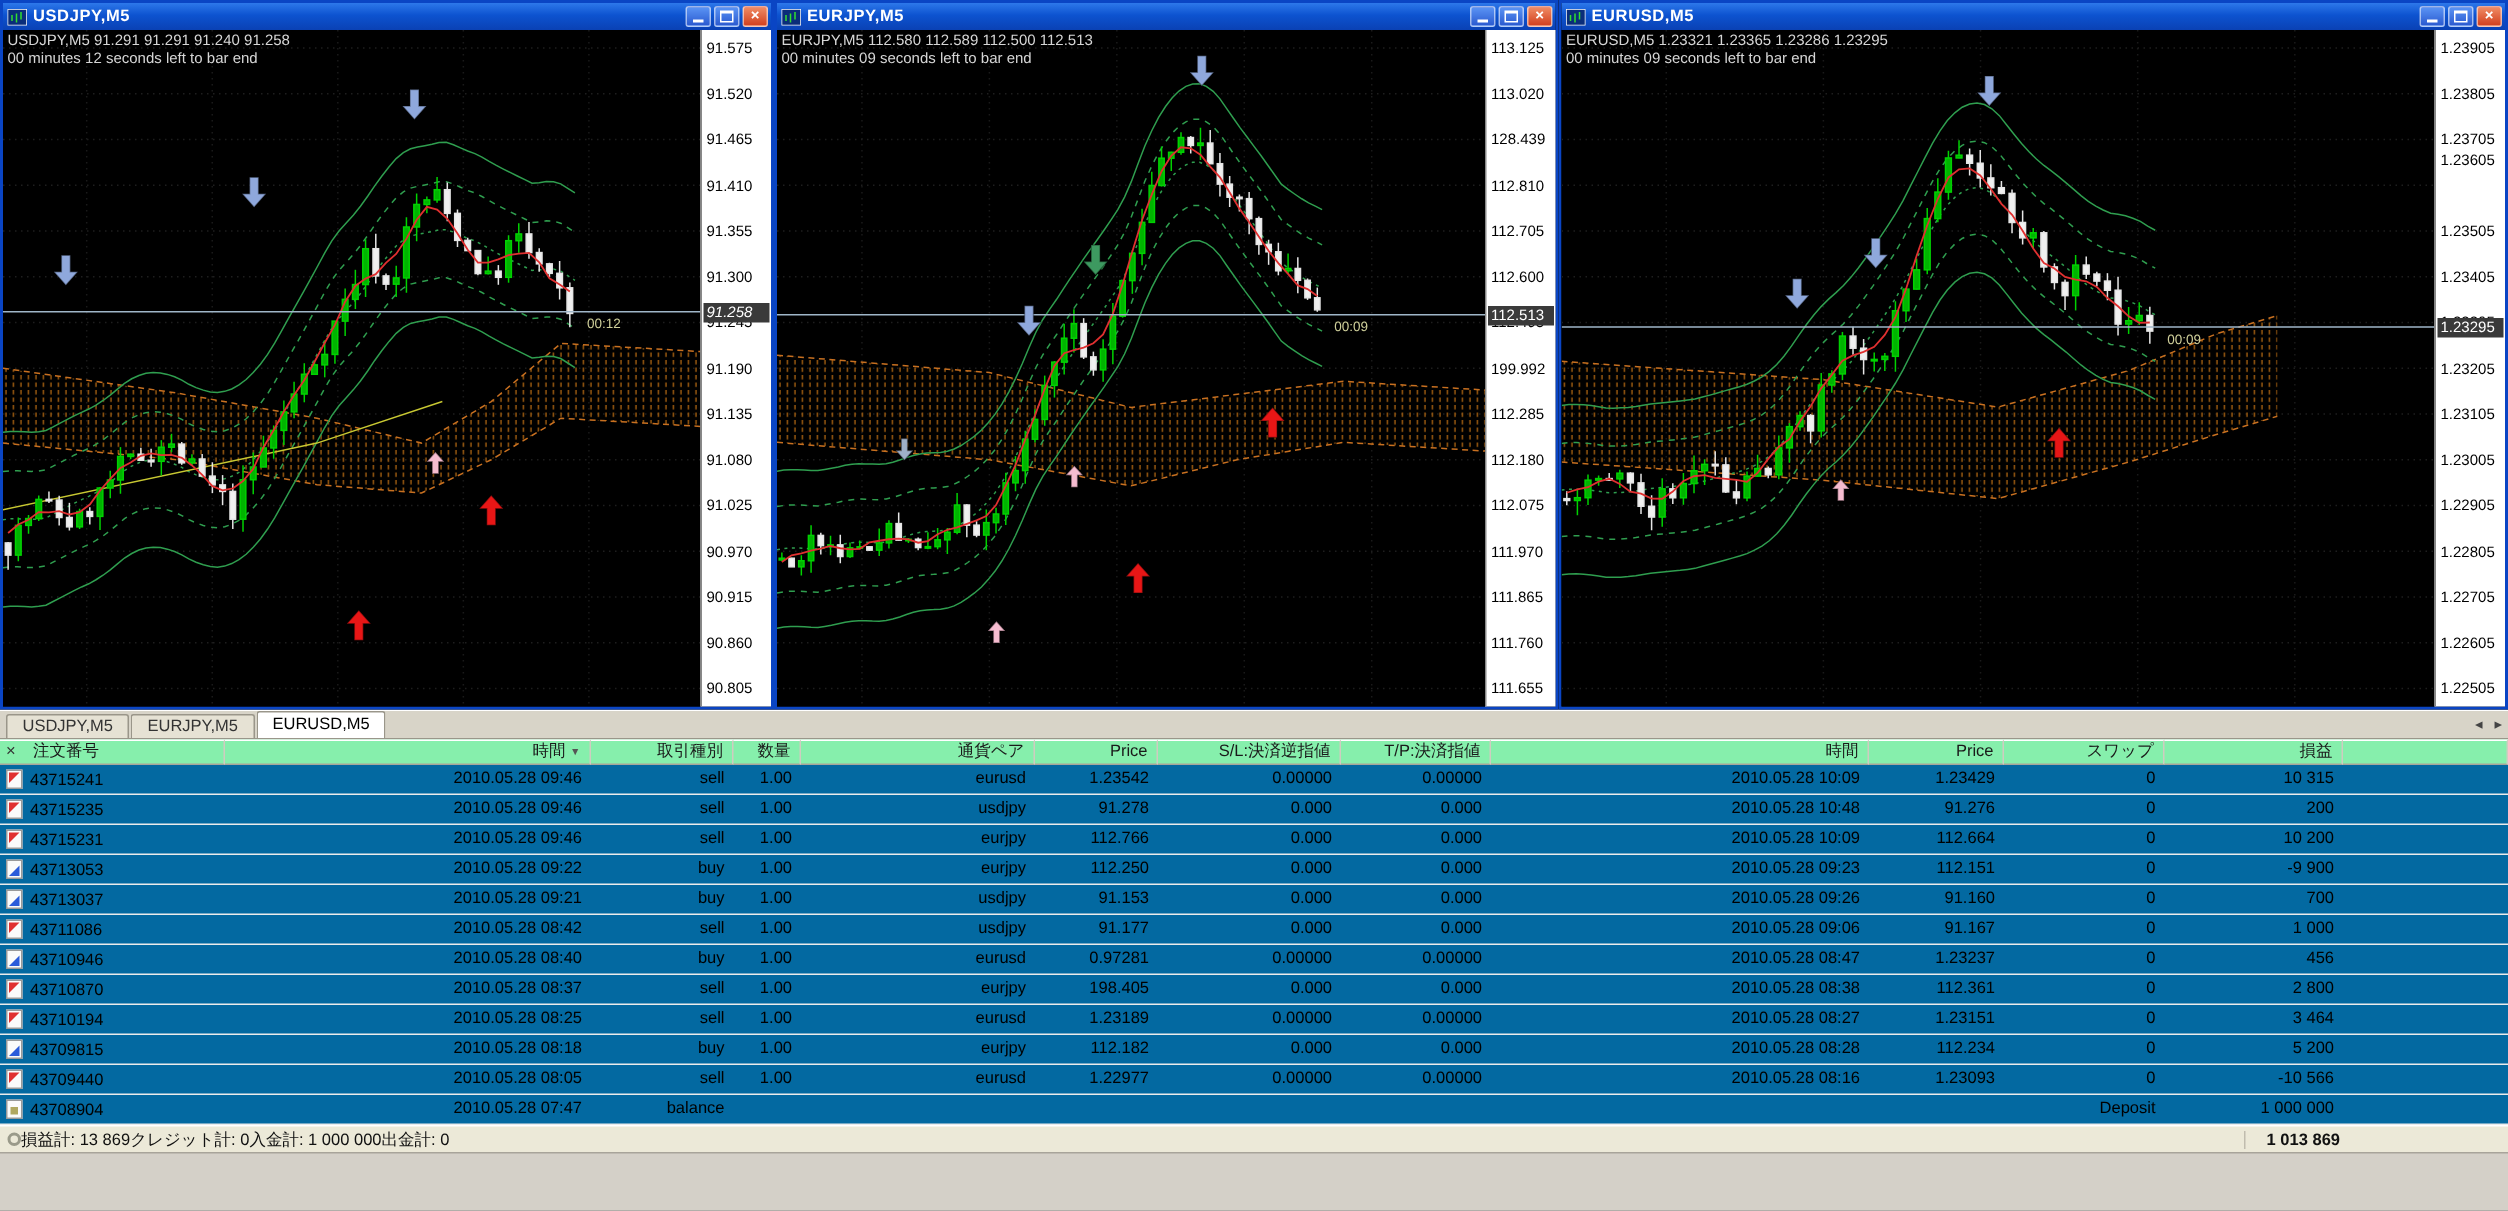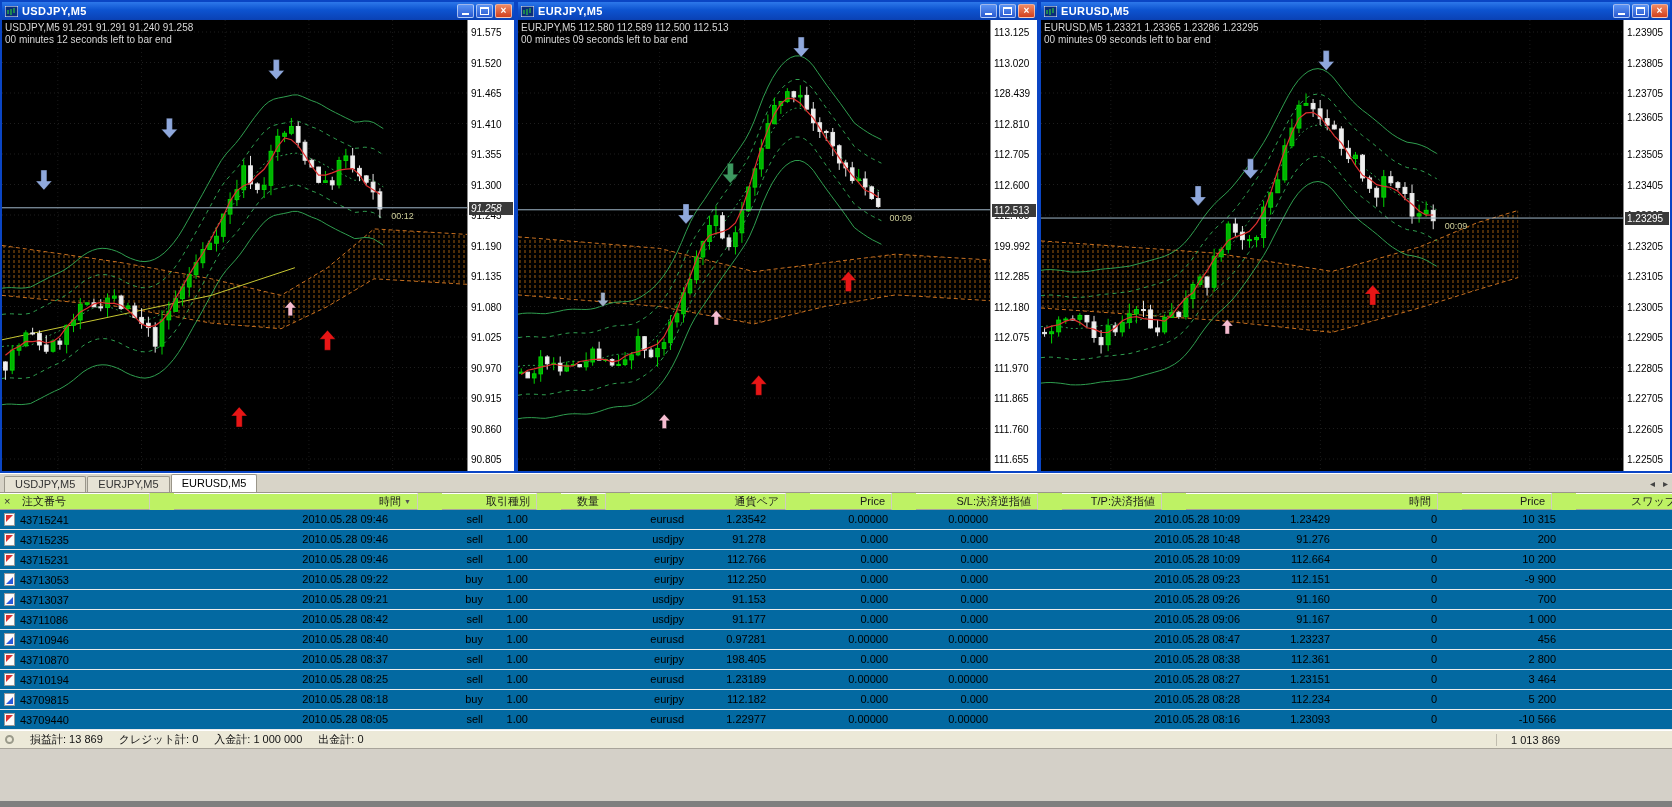--- a/index.html
+++ b/index.html
@@ -35,39 +35,39 @@
   .tab{font-size:11px;color:#333;background:#e6e2d4;border:1px solid #9a968a;border-bottom:none;border-radius:2px 2px 0 0;
        padding:0 10px;height:15px;line-height:15px;margin-right:1px;cursor:default;white-space:nowrap;}
   .tab.active{background:#fff;color:#000;height:17px;line-height:17px;}
   .tab-spacer{flex:1;}
   .tab-scroll{font-size:10px;color:#444;padding:0 4px;align-self:center;cursor:default;}
 
   
   :root{--cols:150px 244px 95px 45px 156px 82px 122px 100px 252px 90px 107px 119px minmax(0,1fr);}
   .terminal{position:relative;background:#fff;border-top:1px solid #9a968a;}
   .t-close{position:absolute;left:4px;top:2px;z-index:4;font-size:11px;line-height:12px;color:#333;cursor:default;}
-  .t-header{display:grid;grid-template-columns:var(--cols);height:17px;background:#bef264;gap:24px;}
+  .t-header{display:grid;grid-template-columns:var(--cols);height:17px;background:#86efac;}
   .hcell{box-sizing:border-box;border-right:1px solid #cfccc0;border-bottom:1px solid #a8a49a;border-top:1px solid #fff;
          font-size:11px;line-height:15px;color:#1a1a1a;text-align:right;padding-right:6px;overflow:hidden;white-space:nowrap;cursor:default;}
   .hcell.c0{text-align:left;padding-left:22px;}
   .sort{font-size:7px;color:#555;margin-left:3px;vertical-align:1px;}
   .trow{display:grid;grid-template-columns:var(--cols);height:19px;background:#0369a1;border-bottom:1px solid #ececec;}
   .cell{box-sizing:border-box;font-size:11px;line-height:18px;color:#000;text-align:right;padding-right:6px;white-space:nowrap;overflow:hidden;}
   .cell.c0{display:flex;align-items:center;gap:5px;padding-left:4px;text-align:left;}
   .oicon{width:11px;height:13px;background:#fbfbfb;border:1px solid #9a9a9a;box-sizing:border-box;position:relative;flex:0 0 11px;}
   .oicon::after{content:"";position:absolute;}
   .oicon.sell::after{right:1px;top:1px;border-style:solid;border-width:7px 7px 0 0;border-color:#e03030 transparent transparent transparent;}
   .oicon.buy::after{right:1px;bottom:1px;border-style:solid;border-width:0 0 7px 7px;border-color:transparent transparent #2b5cda transparent;}
   .oicon.balance::after{left:2px;top:4px;width:5px;height:5px;background:#b0a860;}
 
   
-  .statusbar{height:18px;background:#ece9d8;border-top:1px solid #fff;display:flex;align-items:center;gap:16px;
+  .statusbar{height:18px;background:#ece9d8;border-top:1px solid #fff;display:flex;align-items:center;gap:0;
              font-size:11px;color:#111;padding-left:5px;box-sizing:border-box;}
   .conn-icon{width:9px;height:9px;border:2px solid #9a9a8a;border-radius:50%;box-sizing:border-box;flex:0 0 9px;}
-  .status-total{margin-left:auto;margin-right:112px;border-left:1px solid #c0bcae;padding-left:14px;}
+  .status-total{margin-left:auto;margin-right:112px;border-left:1px solid #c0bcae;padding-left:14px;font-weight:bold;}
   .filler{height:52px;background:#d4d0c8;border-top:1px solid #a8a49a;}
 </style>
 </head>
 <body>
 
 <div class="app">
 
   <div class="charts-row" id="charts-row">
       <div class="window">
       <div class="titlebar">
@@ -654,21 +654,21 @@
               <polygon points="209.5,158.8 217.5,149.8 212.5,149.8 212.5,138.8 206.5,138.8 206.5,149.8 201.5,149.8" fill="#8fa8dc" stroke="rgba(0,0,0,0.35)"></polygon>
               <polygon points="157.1,185.9 165.1,176.9 160.1,176.9 160.1,165.9 154.1,165.9 154.1,176.9 149.1,176.9" fill="#8fa8dc" stroke="rgba(0,0,0,0.35)"></polygon>
               <polygon points="331.7,265.1 339.7,274.1 334.7,274.1 334.7,285.1 328.7,285.1 328.7,274.1 323.7,274.1" fill="#e81616" stroke="rgba(0,0,0,0.35)"></polygon>
               <polygon points="186.2,299.5 192.0,306.0 188.4,306.0 188.4,313.9 184.1,313.9 184.1,306.0 180.5,306.0" fill="#f6bcd0" stroke="rgba(0,0,0,0.35)"></polygon>
             </svg>
           </div>
         <div class="chart-scale">
             <span class="tick" style="top: 7px;">1.23905</span>
             <span class="tick" style="top: 37.5px;">1.23805</span>
             <span class="tick" style="top: 68px;">1.23705</span>
-            <span class="tick" style="top: 92px;">1.23605</span>
+            <span class="tick" style="top: 82px;">1.23605</span>
             <span class="tick" style="top: 129px;">1.23505</span>
             <span class="tick" style="top: 159.5px;">1.23405</span>
             <span class="tick" style="top: 190px;">1.23305</span>
             <span class="tick" style="top: 220.5px;">1.23205</span>
             <span class="tick" style="top: 251px;">1.23105</span>
             <span class="tick" style="top: 281.5px;">1.23005</span>
             <span class="tick" style="top: 312px;">1.22905</span>
             <span class="tick" style="top: 342.5px;">1.22805</span>
             <span class="tick" style="top: 373px;">1.22705</span>
             <span class="tick" style="top: 403.5px;">1.22605</span>
@@ -897,20 +897,38 @@
           <div class="cell c4">eurusd</div>
           <div class="cell c5">1.22977</div>
           <div class="cell c6">0.00000</div>
           <div class="cell c7">0.00000</div>
           <div class="cell c8">2010.05.28 08:16</div>
           <div class="cell c9">1.23093</div>
           <div class="cell c10">0</div>
           <div class="cell c11">-10 566</div>
           <div class="cell c12"></div>
         </div>
+        <div class="trow">
+          <div class="cell c0">
+            <span class="oicon balance"></span>
+            <span>43708904</span>
+          </div>
+          <div class="cell c1">2010.05.28 07:47</div>
+          <div class="cell c2">balance</div>
+          <div class="cell c3"></div>
+          <div class="cell c4"></div>
+          <div class="cell c5"></div>
+          <div class="cell c6"></div>
+          <div class="cell c7"></div>
+          <div class="cell c8"></div>
+          <div class="cell c9"></div>
+          <div class="cell c10">Deposit</div>
+          <div class="cell c11">1 000 000</div>
+          <div class="cell c12"></div>
+        </div>
       </div>
   </div>
 
   <div class="statusbar">
     <span class="conn-icon"></span>
     <span>損益計: 13 869</span>
     <span>クレジット計: 0</span>
     <span>入金計: 1 000 000</span>
     <span>出金計: 0</span>
     <span class="status-total">1 013 869</span>

